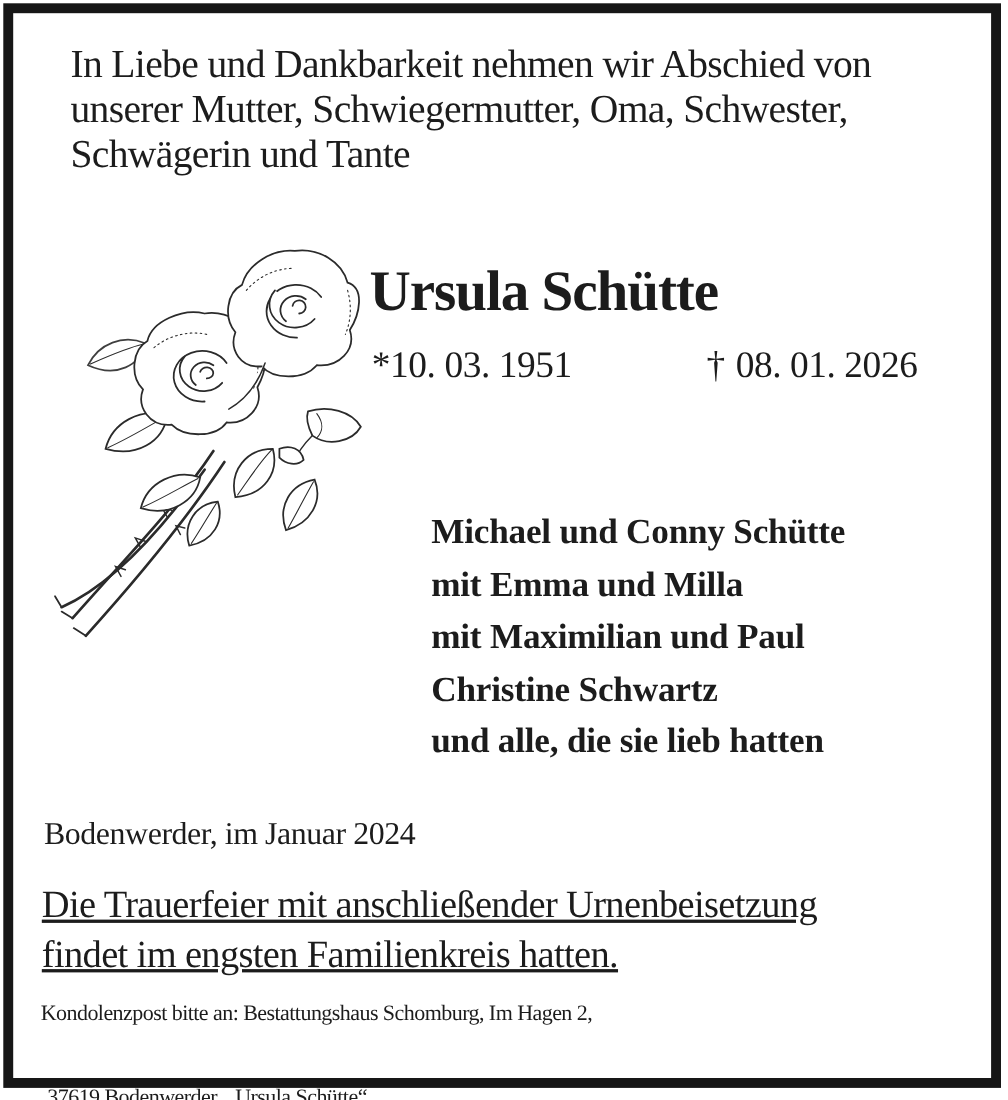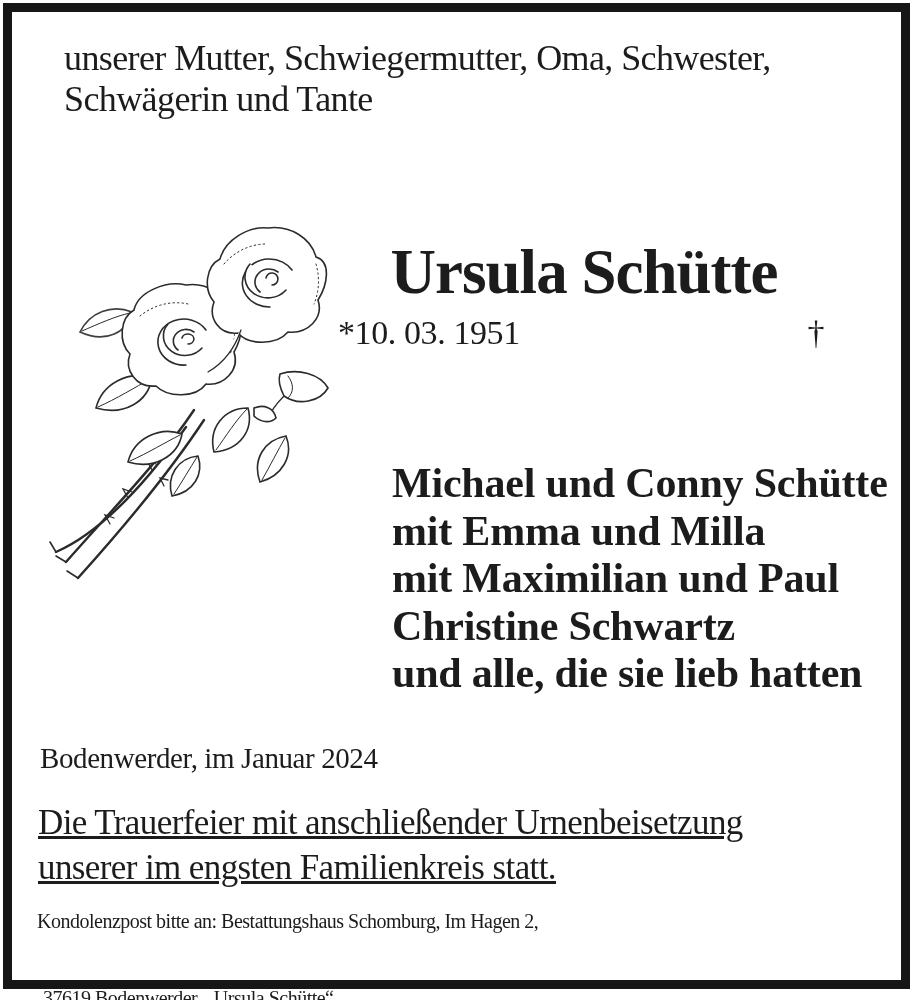--- a/index.html
+++ b/index.html
@@ -42,22 +42,22 @@
     top: 212px;
     width: 310px;
     height: 385px;
   }
   .roses svg { width: 100%; height: 100%; }
   .name {
     position: absolute;
     left: 336px;
     top: 236px;
     width: 496px;
-    text-align: center;
-    font-size: 63px;
+    text-align: left;
+    font-size: 52px;
     font-weight: bold;
     letter-spacing: -1px;
     white-space: nowrap;
   }
   .dates {
     position: absolute;
     left: 338px;
     top: 314px;
     width: 496px;
     display: flex;
@@ -66,21 +66,21 @@
     letter-spacing: -0.4px;
     white-space: nowrap;
   }
   .date-item { display: inline-flex; align-items: baseline; }
   .death .symbol { margin-right: 10px; }
   .mourners {
     position: absolute;
     left: 392px;
     top: 460px;
     width: 500px;
-    font-size: 42px;
+    font-size: 32px;
     font-weight: bold;
     line-height: 47.5px;
     letter-spacing: -0.2px;
     white-space: nowrap;
   }
   .place-date {
     position: absolute;
     left: 40px;
     top: 742px;
     font-size: 29px;
@@ -107,20 +107,21 @@
     white-space: nowrap;
   }
   .condolence .line2 { margin-left: 6px; margin-top: 46px; }
 </style>
 </head>
 <body>
 
 <div class="frame"></div>
 
 <div class="intro">
+  <div>In Liebe und Dankbarkeit nehmen wir Abschied von</div>
   <div>unserer Mutter, Schwiegermutter, Oma, Schwester,</div>
   <div>Schwägerin und Tante</div>
 </div>
 
 <div class="roses">
   <svg viewBox="0 0 310 385" xmlns="http://www.w3.org/2000/svg" fill="none" stroke="#2b2b2b" stroke-width="1.6" stroke-linecap="round">
 
     <g stroke-width="2.4">
       <path d="M158,198 C125,248 72,302 30,350"></path>
       <path d="M168,208 C135,258 88,315 42,366"></path>
@@ -174,34 +175,35 @@
 
 <div class="name">Ursula Schütte</div>
 
 <div class="dates">
   <span class="date-item birth">
     <span class="symbol">*</span>
     <span>10. 03. 1951</span>
   </span>
   <span class="date-item death">
     <span class="symbol">†</span>
+    <span>08. 01. 2026</span>
   </span>
 </div>
 
 <div class="mourners">
   <div>Michael und Conny Schütte</div>
   <div>mit Emma und Milla</div>
   <div>mit Maximilian und Paul</div>
   <div>Christine Schwartz</div>
   <div>und alle, die sie lieb hatten</div>
 </div>
 
 <div class="place-date">Bodenwerder, im Januar 2024</div>
 
 <div class="funeral">
   <div>Die Trauerfeier mit anschließender Urnenbeisetzung</div>
-  <div>unserer im engsten Familienkreis statt.</div>
+  <div>findet im engsten Familienkreis hatten.</div>
 </div>
 
 <div class="condolence">
   <div class="line1">Kondolenzpost bitte an: Bestattungshaus Schomburg, Im Hagen 2,</div>
   <div class="line2">37619 Bodenwerder, „Ursula Schütte“.</div>
 </div>
 
 </body></html>

